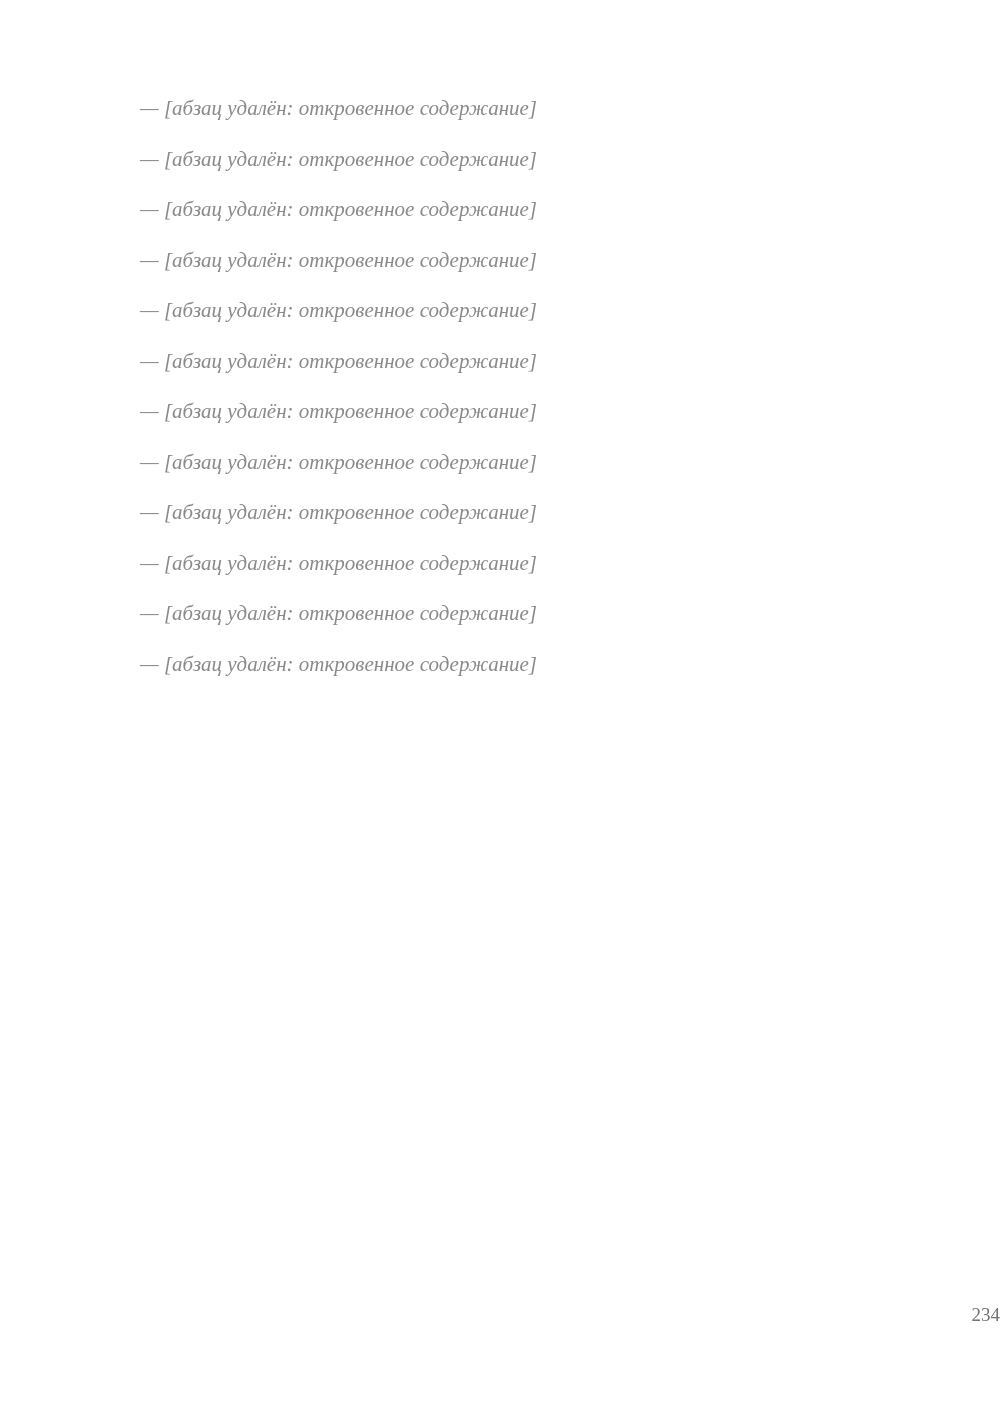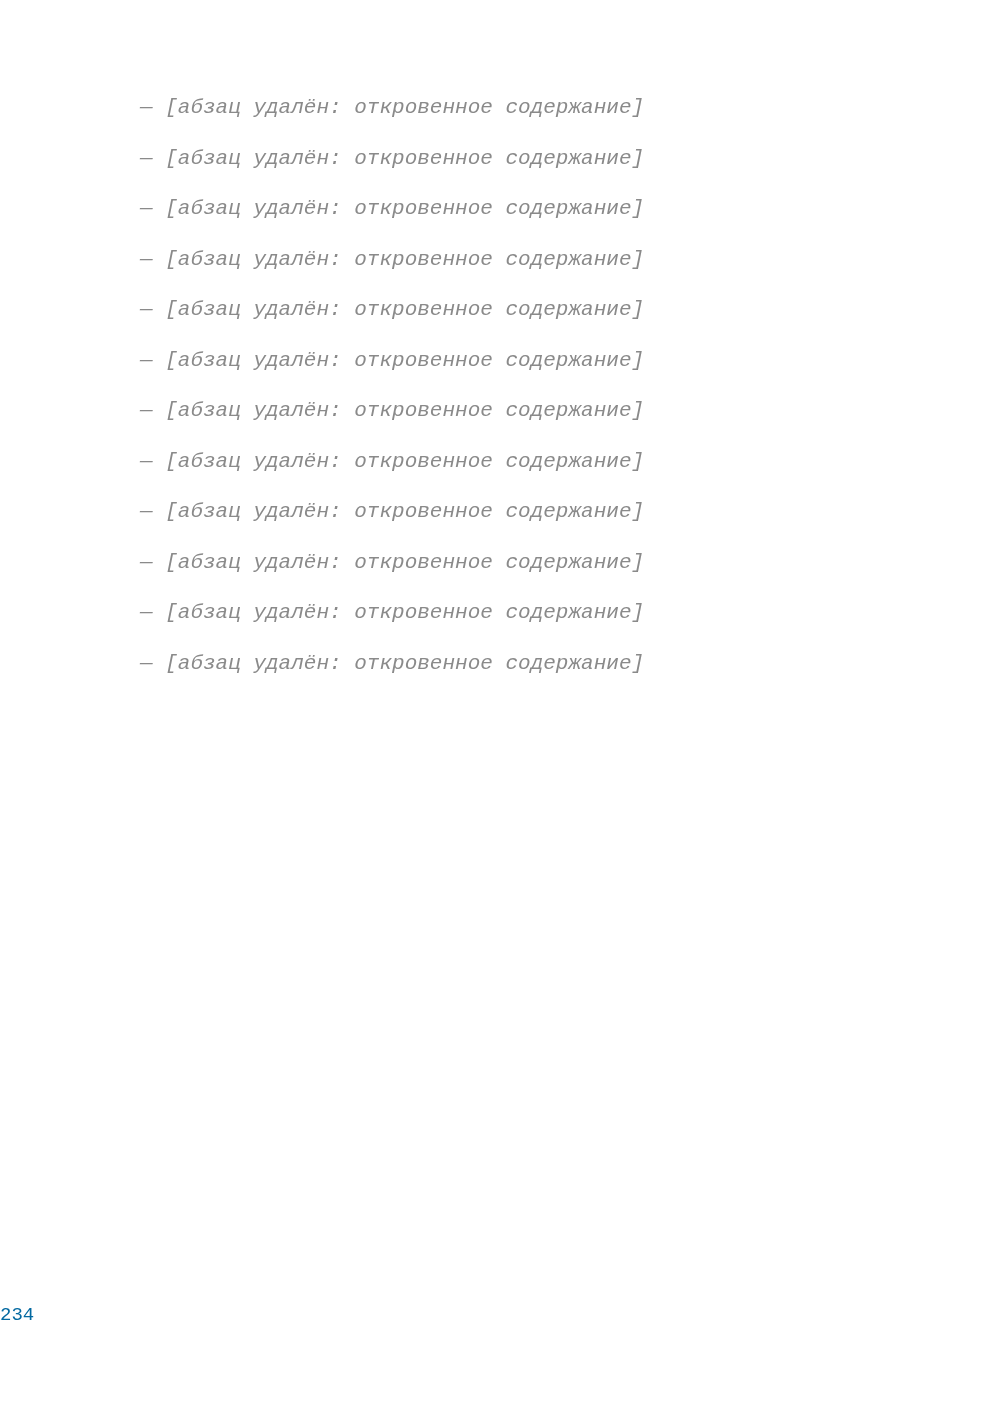--- a/index.html
+++ b/index.html
@@ -5,21 +5,21 @@
   html, body {
     margin: 0;
     padding: 0;
     background: #ffffff;
   }
   .page {
     position: relative;
     width: 1000px;
     height: 1414px;
     background: #ffffff;
-    font-family: Liberation Mono, monospace;
+    font-family: Liberation Serif, serif;
     color: #1a1a1a;
     overflow: hidden;
   }
   .text-block {
     position: absolute;
     top: 92px;
     left: 140px;
     width: 790px;
   }
   .para {
@@ -28,23 +28,23 @@
     text-align: justify;
     margin: 0 0 18px 0;
     color: #8a8a8a;
     font-style: italic;
   }
   .page-number {
     position: absolute;
     bottom: 88px;
     left: 0;
     width: 100%;
-    text-align: left;
+    text-align: right;
     font-size: 19px;
-    color: #0369a1;
+    color: #737373;
   }
 </style>
 </head>
 <body>
 
 <div class="page">
   <div class="text-block" id="paras">
       <p class="para">— [абзац удалён: откровенное содержание]</p>
       <p class="para">— [абзац удалён: откровенное содержание]</p>
       <p class="para">— [абзац удалён: откровенное содержание]</p>

